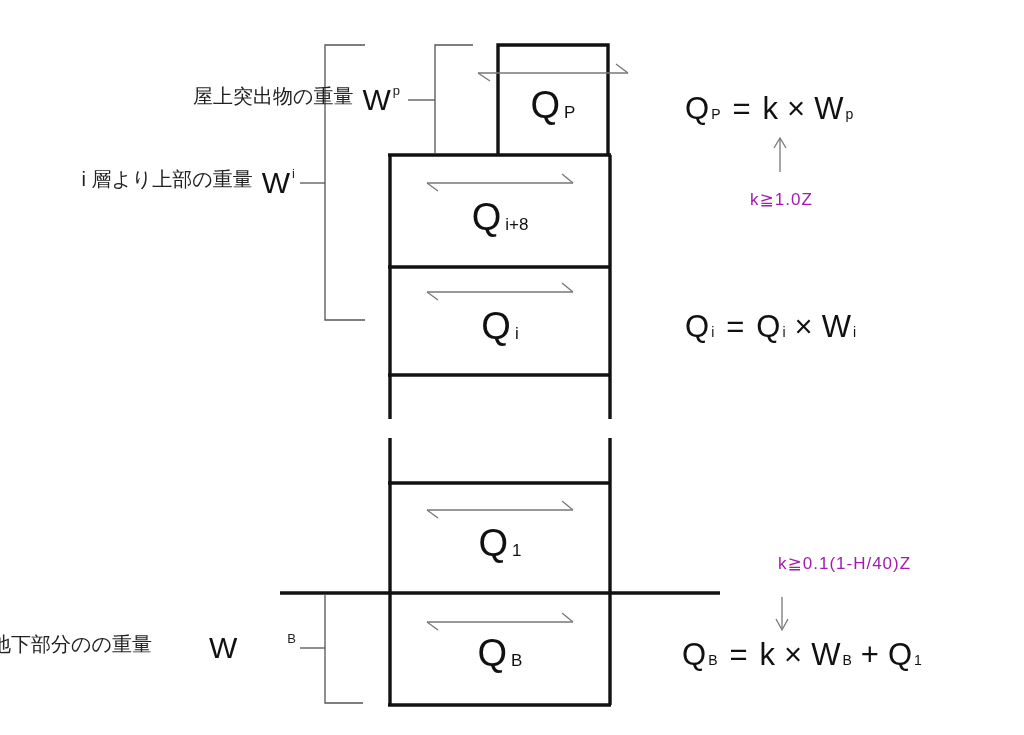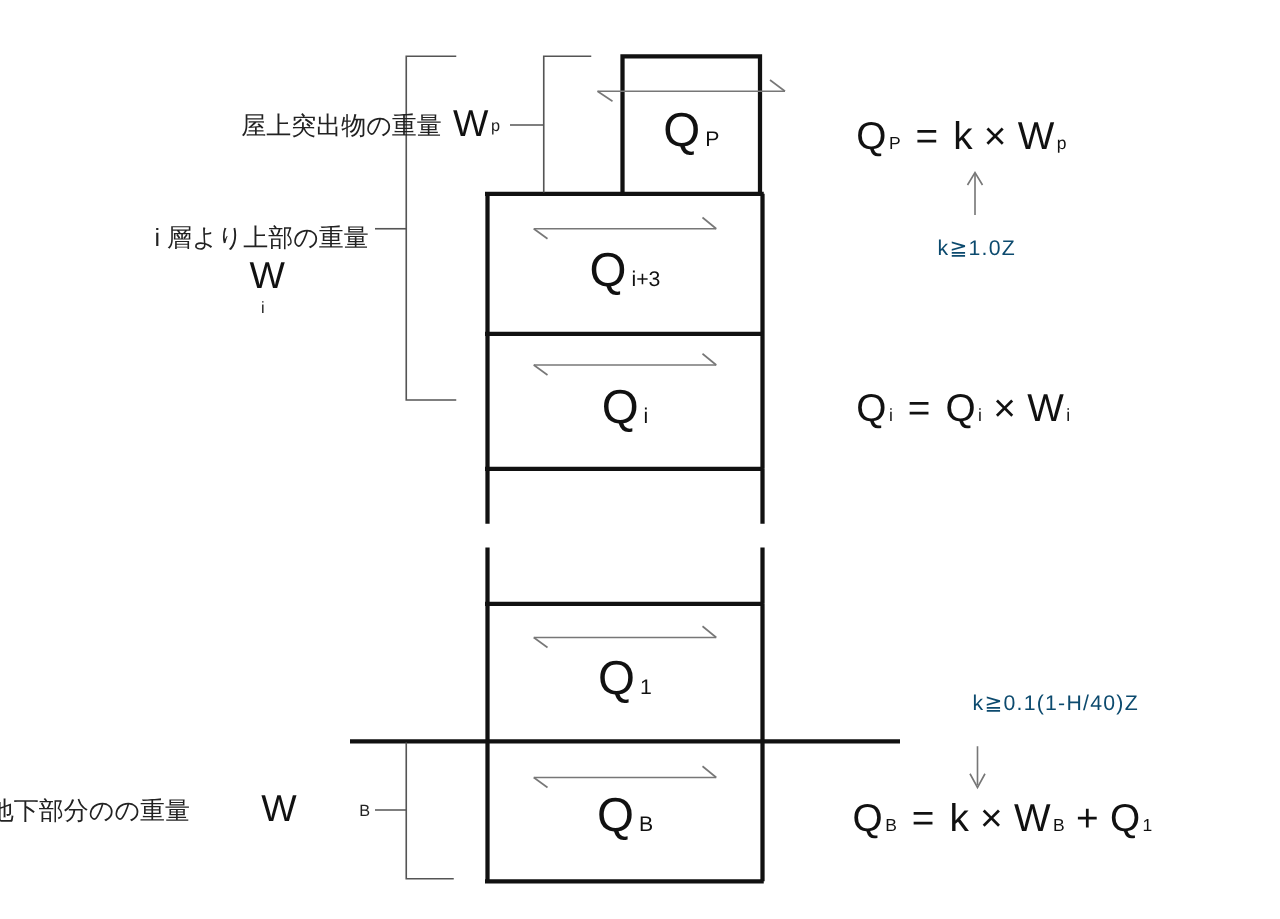--- a/index.html
+++ b/index.html
@@ -2,33 +2,33 @@
 <html><head>
 <meta charset="utf-8">
 <style>
   html,body{margin:0;padding:0;background:#ffffff;}
   body{
     width:1024px;height:735px;position:relative;overflow:hidden;
     font-family:"Liberation Sans","DejaVu Sans",sans-serif;color:#1a1a1a;
   }
   svg.lines{position:absolute;left:0;top:0;}
   .abs{position:absolute;}
-  .jp-label{display:flex;align-items:center;justify-content:flex-end;
+  .jp-label{display:flex;align-items:flex-start;justify-content:flex-end;
     font-size:20px;color:#222;white-space:nowrap;}
   .jp-label .sym{font-size:30px;font-weight:500;margin-left:9px;color:#111;}
   .sub{font-size:13px;margin-left:2px;}
   .box-label{display:flex;justify-content:center;align-items:baseline;
     font-size:38px;font-weight:500;color:#111;white-space:nowrap;}
   .box-label .sub{font-size:17px;margin-left:4px;font-weight:400;}
   .formula{display:flex;align-items:baseline;font-size:31px;font-weight:500;
     color:#111;white-space:nowrap;}
   .formula .sub{font-size:14px;margin-left:2px;font-weight:400;}
   .formula .op-eq{margin:0 12px;font-weight:400;}
   .formula .op{margin:0 9px;font-weight:400;}
-  .annot{font-size:17px;letter-spacing:1px;color:#0c4a6e;white-space:nowrap;}
+  .annot{font-size:17px;letter-spacing:1px;color:#a21caf;white-space:nowrap;}
 </style>
 </head>
 <body>
 
 <svg class="lines" width="1024" height="735" viewBox="0 0 1024 735">
 
   <g stroke="#111111" stroke-width="3.4" fill="none">
 
     <path d="M498,155 L498,45 L608,45 L608,155"></path>
 
@@ -104,40 +104,40 @@
     </g>
   </g>
 </svg>
 
 <div class="abs jp-label" style="top:83px;right:624px;">
   <span>屋上突出物の重量</span>
     <span class="sym">W</span>
     <span class="sub">p</span>
 </div>
 
-<div class="abs jp-label" style="top:177px;right:729px;flex-direction:column;">
+<div class="abs jp-label" style="top:166px;right:729px;">
   <span>i 層より上部の重量</span>
     <span class="sym">W</span>
     <span class="sub">i</span>
 </div>
 
 <div class="abs jp-label" style="top:631px;right:728px;gap:48px;">
   <span>地下部分のの重量</span>
     <span class="sym">W</span>
     <span class="sub">B</span>
 </div>
 
 <div class="abs box-label" style="left:498px;top:84px;width:110px;">
   <span>Q</span>
     <span class="sub">P</span>
 </div>
 
 <div class="abs box-label" style="left:390px;top:196px;width:220px;">
   <span>Q</span>
-    <span class="sub">i+3</span>
+    <span class="sub">i+8</span>
 </div>
 
 <div class="abs box-label" style="left:390px;top:305px;width:220px;">
   <span>Q</span>
     <span class="sub">i</span>
 </div>
 
 <div class="abs box-label" style="left:390px;top:522px;width:220px;">
   <span>Q</span>
     <span class="sub">1</span>

